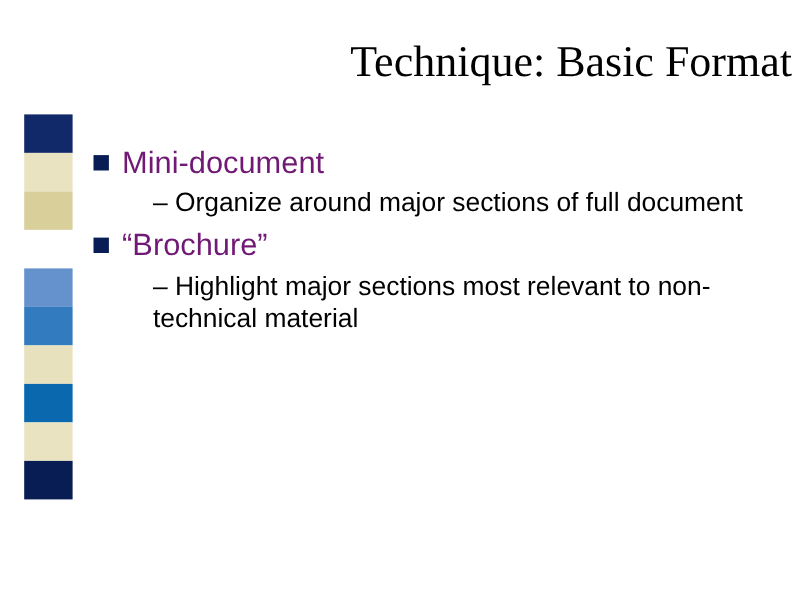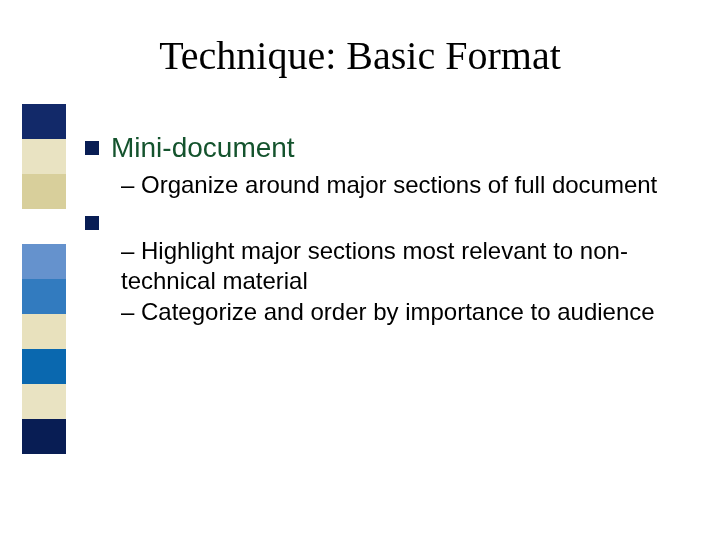--- a/index.html
+++ b/index.html
@@ -10,26 +10,26 @@
   .c0 { background: #122969; }
   .c1 { background: #e9e3c2; }
   .c2 { background: #d8cf9b; }
   .c3 { background: #ffffff; }
   .c4 { background: #6592cd; }
   .c5 { background: #327bbf; }
   .c6 { background: #e8e1bd; }
   .c7 { background: #0a68af; }
   .c8 { background: #e9e3c2; }
   .c9 { background: #081d54; }
-  .title { position: absolute; top: 32px; left: 0; width: 720px; text-align: center; font-family: "Times New Roman", Times, serif; font-size: 40px; font-weight: 400; color: #000; }
+  .title { position: absolute; top: 32px; left: 0; width: 720px; text-align: right; font-family: "Times New Roman", Times, serif; font-size: 40px; font-weight: 400; color: #000; }
   .content { position: absolute; left: 85px; top: 124px; width: 600px; }
   .bullet1 { display: flex; align-items: flex-start; margin-top: 8px; margin-bottom: 6px; }
   .bullet1 .sq { width: 14px; height: 14px; background: #081d54; margin-top: 9px; margin-right: 12px; flex-shrink: 0; }
-  .bullet1 .txt { font-size: 28px; color: #14532d; line-height: 1.15; }
-  .bullet2 { margin-left: 36px; margin-bottom: 2px; }
+  .bullet1 .txt { font-size: 28px; color: #701a75; line-height: 1.15; }
+  .bullet2 { margin-left: 54px; margin-bottom: 2px; }
   .bullet2 .txt { font-size: 24px; color: #000; line-height: 1.22; }
 </style>
 </head>
 <body>
 <div class="slide">
 
   <div class="sidebar">
     <div class="c0"></div>
     <div class="c1"></div>
     <div class="c2"></div>
@@ -49,23 +49,21 @@
     <div class="bullet1">
       <div class="sq"></div>
       <div class="txt">Mini-document</div>
     </div>
     <div class="bullet2">
       <span class="txt">– Organize around major sections of full document</span>
     </div>
 
     <div class="bullet1">
       <div class="sq"></div>
+      <div class="txt">“Brochure”</div>
     </div>
     <div class="bullet2">
       <span class="txt">– Highlight major sections most relevant to non-technical material</span>
-    </div>
-    <div class="bullet2">
-      <span class="txt">– Categorize and order by importance to audience</span>
     </div>
 
   </div>
 
 </div>
 
 </body></html>

